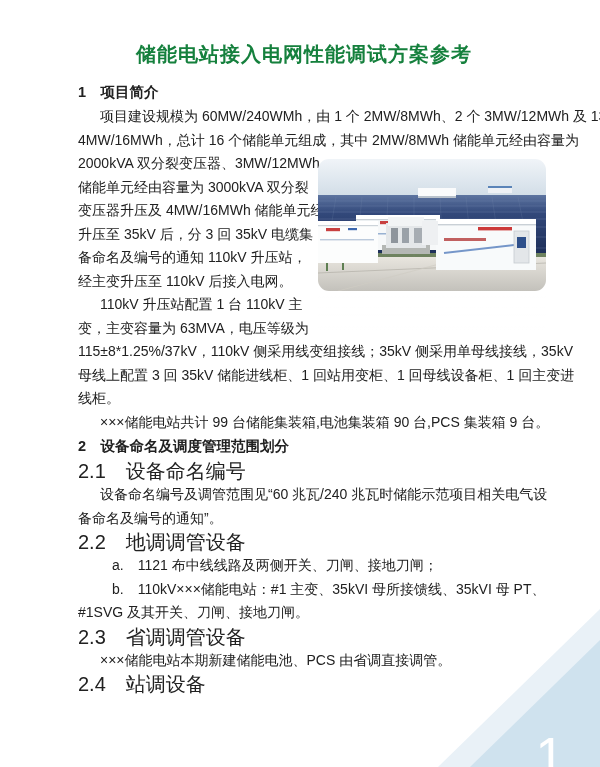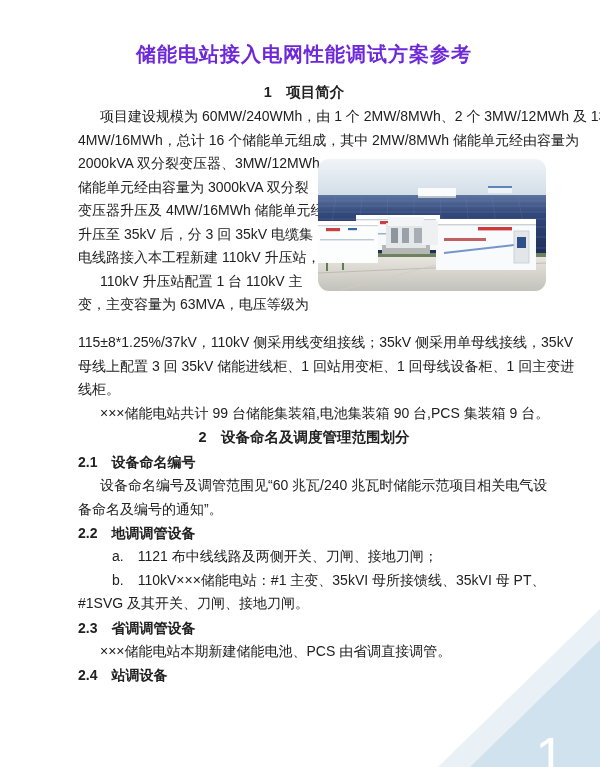--- a/index.html
+++ b/index.html
@@ -3,25 +3,25 @@
 <meta charset="utf-8">
 <style>
   html,body { margin:0; padding:0; background:#ffffff; }
   .page {
     position:relative; width:600px; height:767px; background:#ffffff;
     overflow:hidden; font-family:"Liberation Sans","DejaVu Sans",sans-serif;
     color:#212121;
   }
   .content { position:relative; padding:40px 70px 0 78px; z-index:2; }
   .doc-title {
-    text-align:center; font-size:20px; font-weight:700; color:#6d28d9;
+    text-align:center; font-size:20px; font-weight:700; color:#15803d;
     letter-spacing:1px; line-height:28px; margin-bottom:12px; white-space:nowrap;
   }
-  .h1 { font-size:14.5px; font-weight:700; line-height:25px; white-space:nowrap;text-align:center; }
-  .h2 { font-size:14px; font-weight:700; line-height:24px; white-space:nowrap; }
+  .h1 { font-size:14.5px; font-weight:700; line-height:25px; white-space:nowrap; }
+  .h2 { font-size:20px; font-weight:400; line-height:24px; white-space:nowrap; }
   .line { font-size:14px; line-height:23.5px; white-space:nowrap; }
   .indent  { padding-left:22px; }
   .indent2 { padding-left:34px; }
   .wrap-row { display:flex; align-items:flex-start; }
   .wrap-col { flex:1 1 auto; min-width:0; }
   .photo-col { flex:0 0 228px; width:228px; margin-top:7px; margin-right:-16px; }
   .photo-main svg { display:block; width:228px; height:132px; }
   .photo-reflection { position:relative; height:40px; overflow:hidden; opacity:.55; }
   .reflect-fade {
     position:absolute; left:0; top:0; right:0; bottom:0;
@@ -42,21 +42,22 @@
 
     <div class="line indent">项目建设规模为 60MW/240WMh，由 1 个 2MW/8MWh、2 个 3MW/12MWh 及 13 个</div>
     <div class="line">4MW/16MWh，总计 16 个储能单元组成，其中 2MW/8MWh 储能单元经由容量为</div>
 
     <div class="wrap-row">
       <div class="wrap-col">
         <div class="line">2000kVA 双分裂变压器、3MW/12MWh</div>
         <div class="line">储能单元经由容量为 3000kVA 双分裂</div>
         <div class="line">变压器升压及 4MW/16MWh 储能单元经</div>
         <div class="line">升压至 35kV 后，分 3 回 35kV 电缆集</div>
-        <div class="line">电线路接入本工程新建 110kV 升压站，</div>
+        <div class="line">备命名及编号的通知 110kV 升压站，</div>
+        <div class="line">经主变升压至 110kV 后接入电网。</div>
         <div class="line indent">110kV 升压站配置 1 台 110kV 主</div>
         <div class="line">变，主变容量为 63MVA，电压等级为</div>
       </div>
 
       <div class="photo-col">
         <div class="photo-main">
           <svg viewBox="0 0 228 132" xmlns="http://www.w3.org/2000/svg">
             <defs>
               <clipPath id="photoClip">
                   <rect x="0" y="0" width="228" height="132" rx="11"></rect>

